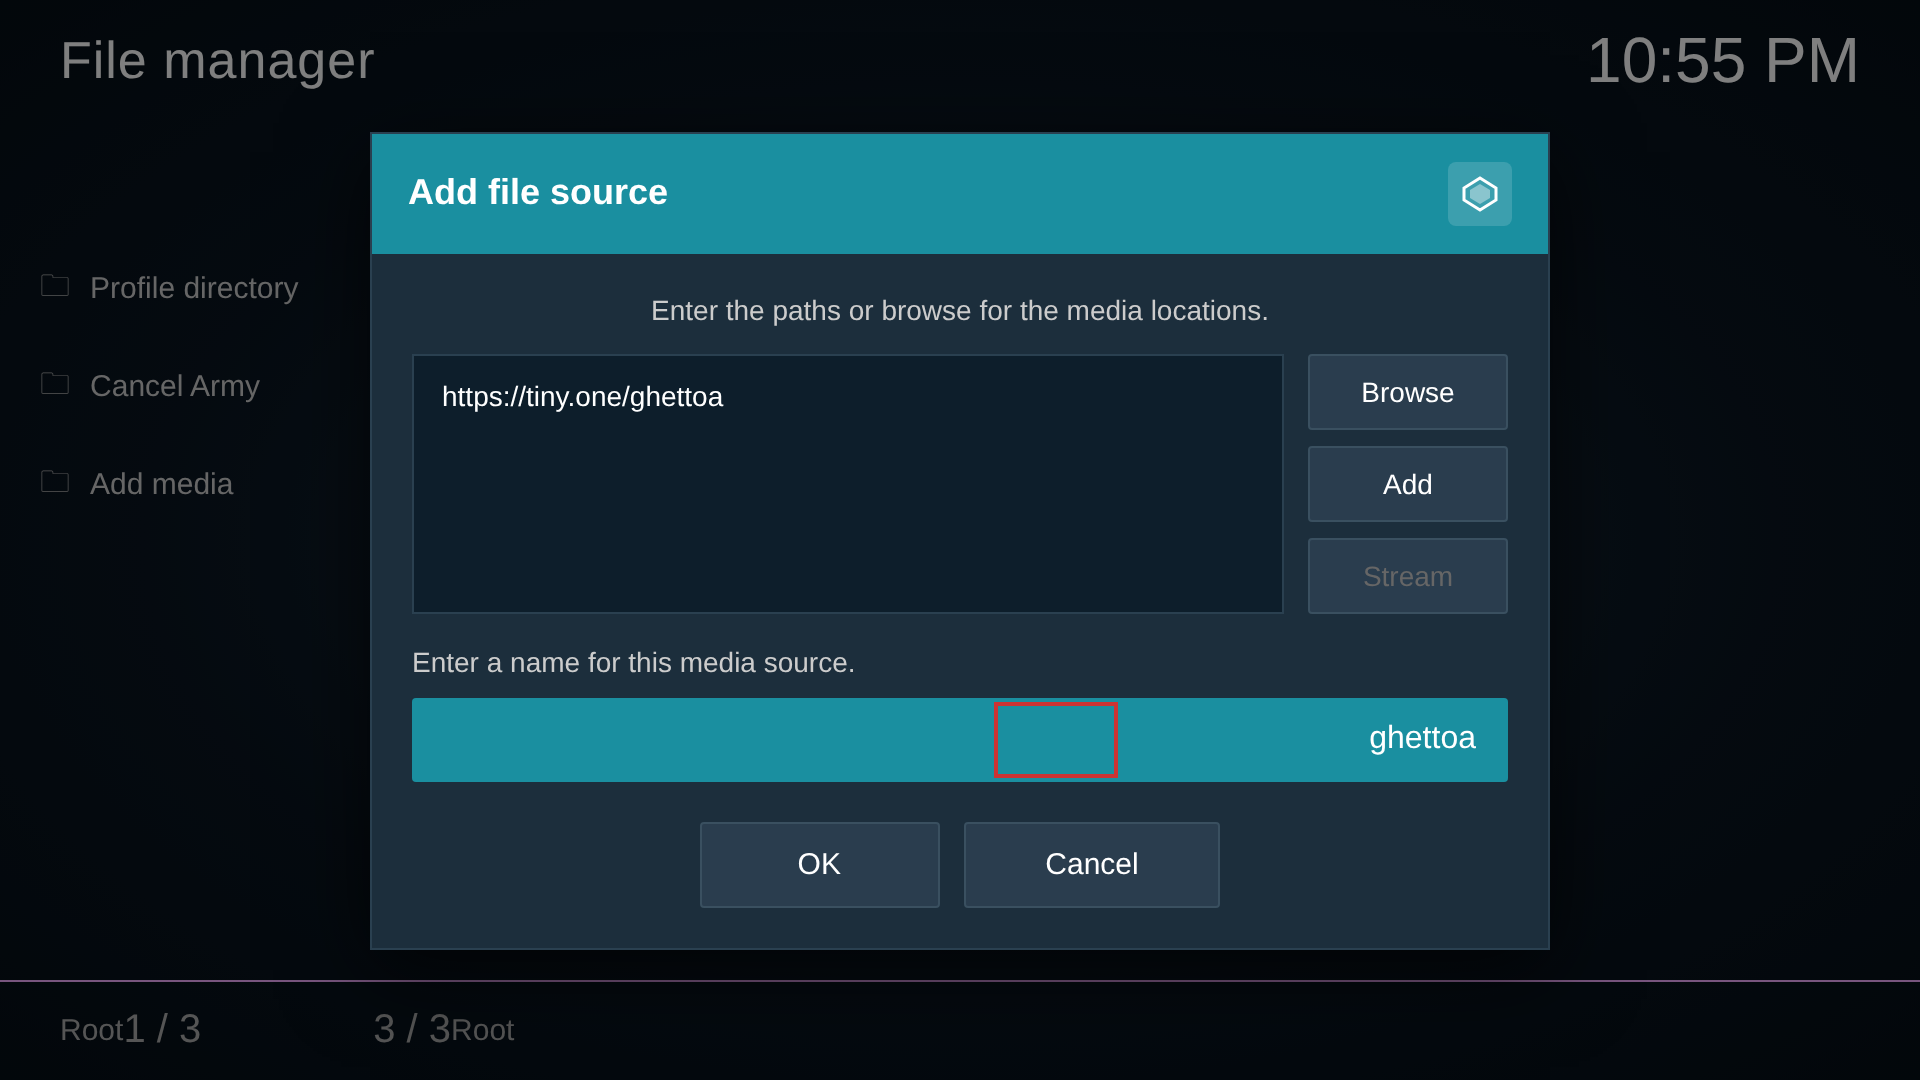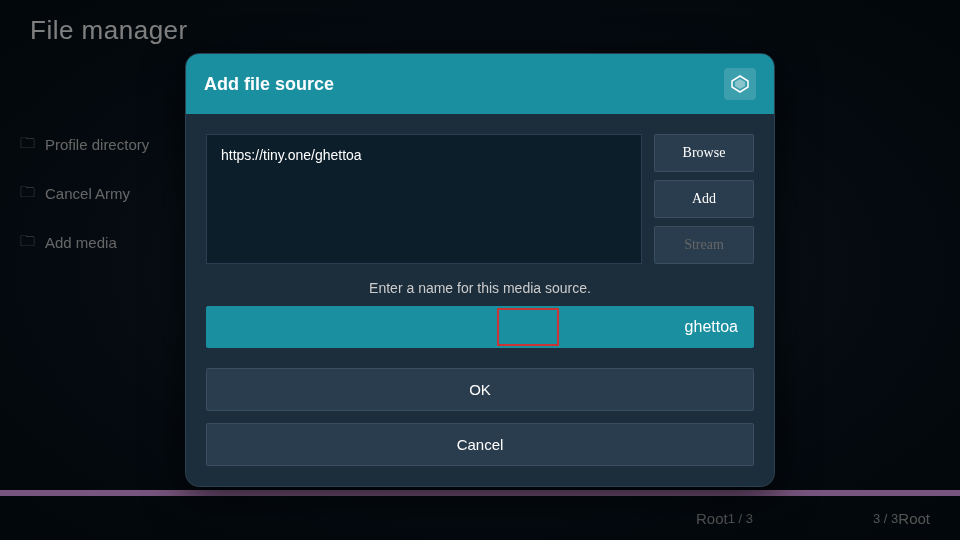--- a/index.html
+++ b/index.html
@@ -69,55 +69,55 @@
       gap: 10px;
     }
 
     
     .footer {
       position: absolute;
       bottom: 0; left: 0; right: 0;
       height: 50px;
       display: flex;
       align-items: center;
-      justify-content: flex-end;
+      justify-content: flex-start;
       padding: 0 30px;
       z-index: 10;
-      border-top: 6px solid #f0abfc;
+      border-top: 1px solid #f0abfc;
     }
 
     .footer-left, .footer-right {
       font-size: 15px;
       color: #aaa;
     }
 
     .footer-center {
       display: flex;
-      gap: 120px;
-      font-size: 13px;
+      gap: 86px;
+      font-size: 20px;
       color: #aaa;
     }
 
     
     .modal-overlay {
       position: absolute;
       top: 0; left: 0; right: 0; bottom: 0;
       background: rgba(0,0,0,0.5);
       z-index: 20;
       display: flex;
       align-items: center;
       justify-content: center;
     }
 
     
     .dialog {
       width: 590px;
       background: #1c2e3c;
       border: 1px solid #2a4050;
-      border-radius: 14px;
+      border-radius: 0;
       overflow: hidden;
       box-shadow: 0 10px 40px rgba(0,0,0,0.7);
     }
 
     .dialog-header {
       background: #1a8fa0;
       padding: 14px 18px;
       display: flex;
       align-items: center;
       justify-content: space-between;
@@ -182,30 +182,29 @@
 
     .btn {
       background: #2a3d4e;
       border: 1px solid #3a5060;
       color: #fff;
       padding: 10px 16px;
       font-size: 14px;
       cursor: pointer;
       text-align: center;
       border-radius: 2px;
-      font-family: Liberation Serif, serif;
     }
 
     .btn-disabled {
       color: #666;
       cursor: default;
     }
 
     .dialog-name-instruction {
-      text-align: center;
+      text-align: left;
       font-size: 14px;
       color: #ccc;
       margin-bottom: 10px;
     }
 
     .name-input-wrapper {
       position: relative;
       margin-bottom: 20px;
     }
 
@@ -218,21 +217,20 @@
       padding: 12px 16px;
       outline: none;
       border-radius: 2px;
       text-align: right;
     }
 
     .dialog-footer-buttons {
       display: flex;
       gap: 12px;
       justify-content: center;
-      flex-direction: column;
     }
 
     .btn-dialog-action {
       background: #2a3d4e;
       border: 1px solid #3a5060;
       color: #fff;
       padding: 12px 40px;
       font-size: 15px;
       cursor: pointer;
       border-radius: 2px;
@@ -241,20 +239,21 @@
   </style>
 </head>
 <body>
 
 <div style="position:absolute;top:0;left:0;right:0;bottom:0;background:radial-gradient(ellipse at 50% 50%, #1a2d3d 0%, #0a1520 60%, #050e16 100%);z-index:0;"></div>
 
 <div style="position:absolute;top:50%;left:50%;transform:translate(-50%,-50%);width:400px;height:300px;background:radial-gradient(ellipse, rgba(30,60,80,0.3) 0%, transparent 70%);z-index:1;pointer-events:none;"></div>
 
 <div class="header">
   <span class="header-title">File manager</span>
+  <span class="header-time">10:55 PM</span>
 </div>
 
 <div class="sidebar">
   <div class="sidebar-item">
     <span style="color:#aaa;font-size:15px;">🗀</span>
     <span>Profile directory</span>
   </div>
   <div class="sidebar-item">
     <span style="color:#aaa;font-size:15px;">🗀</span>
     <span>Cancel Army</span>
@@ -282,20 +281,21 @@
       <div class="dialog-kodi-icon">
         <svg width="20" height="20" viewBox="0 0 20 20">
           <polygon points="10,2 18,7 18,13 10,18 2,13 2,7" fill="none" stroke="white" stroke-width="1.5"></polygon>
           <polygon points="10,5 15,8 15,12 10,15 5,12 5,8" fill="white" opacity="0.4"></polygon>
         </svg>
       </div>
     </div>
 
     <div class="dialog-body">
 
+      <p class="dialog-instruction">Enter the paths or browse for the media locations.</p>
 
       <div class="dialog-content-row">
         <div class="path-box">
           <span class="path-text">https://tiny.one/ghettoa</span>
         </div>
         <div class="action-buttons">
           <button class="btn">Browse</button>
           <button class="btn">Add</button>
           <button class="btn btn-disabled">Stream</button>
         </div>

